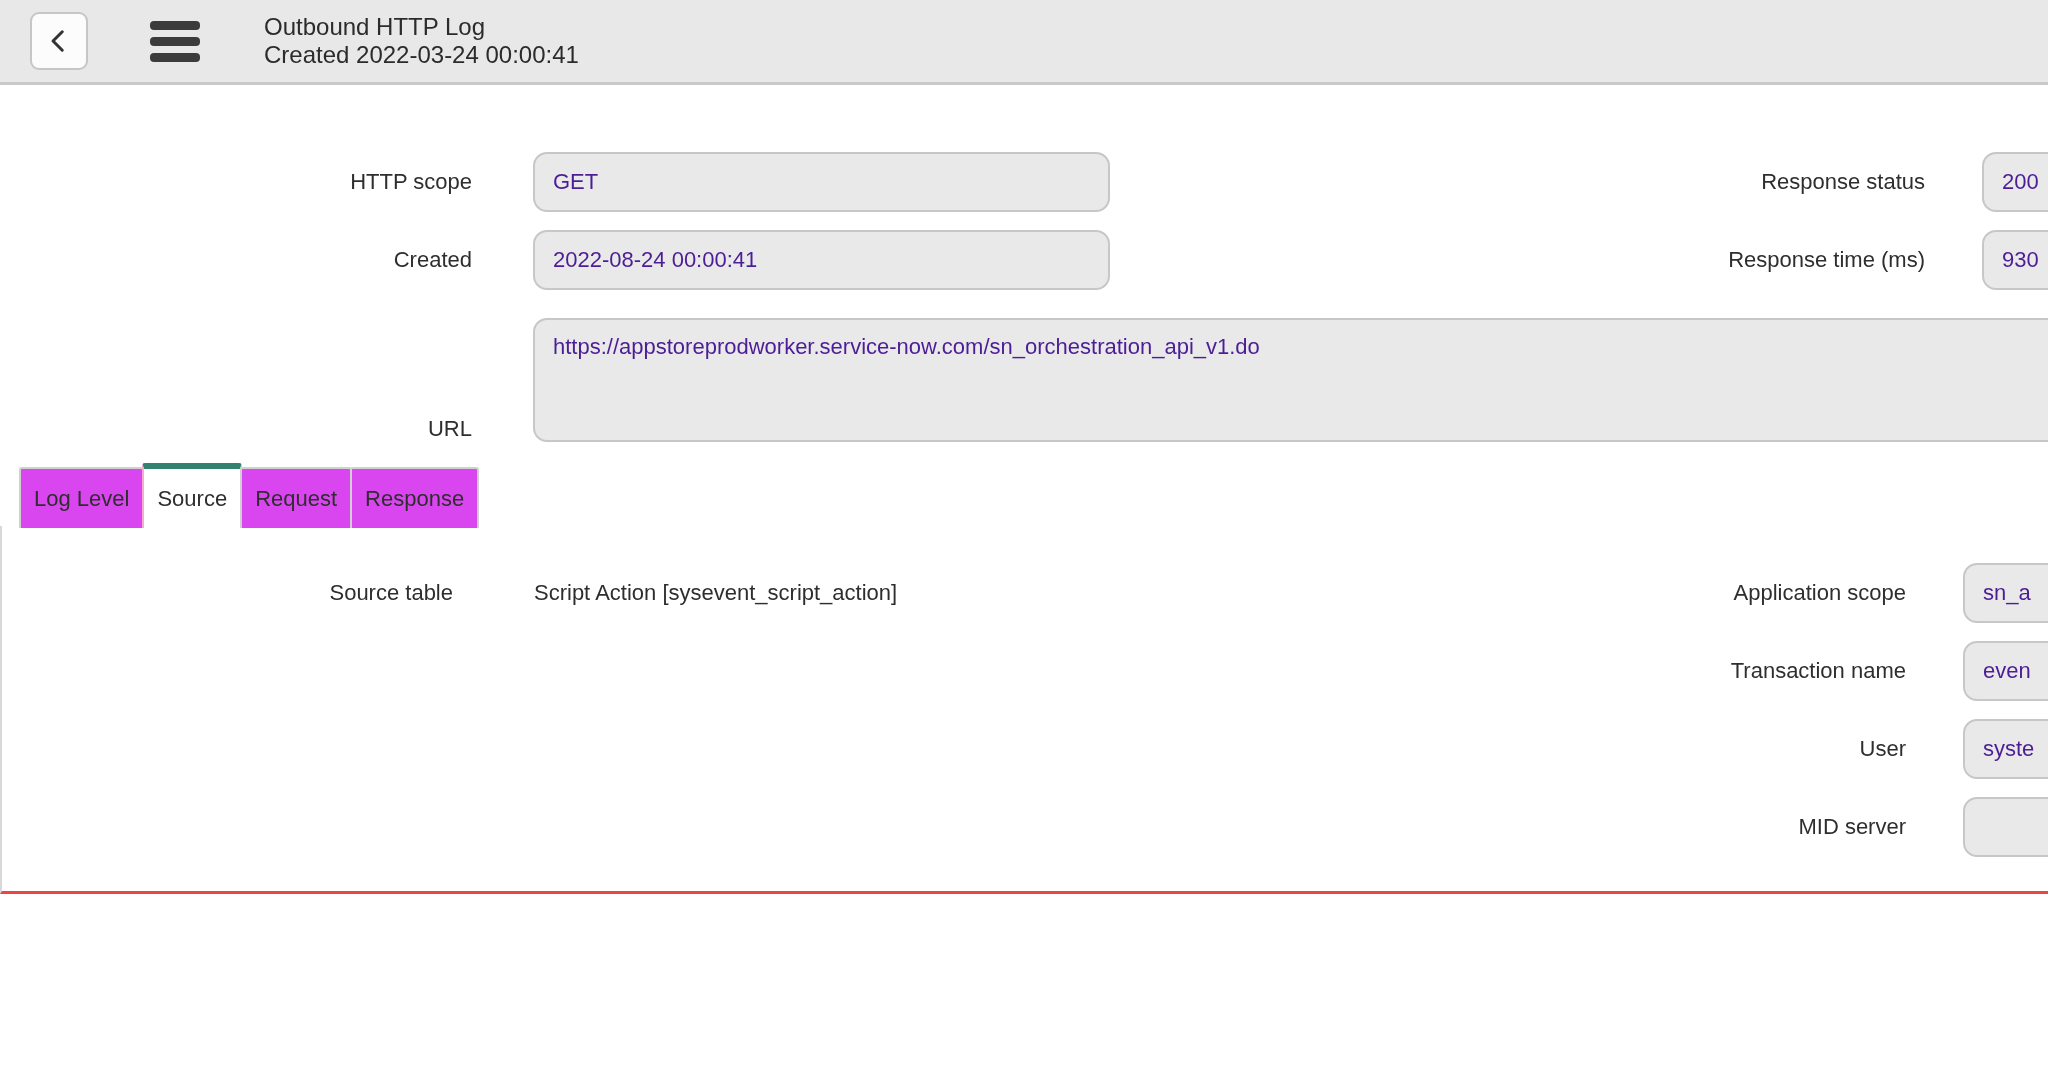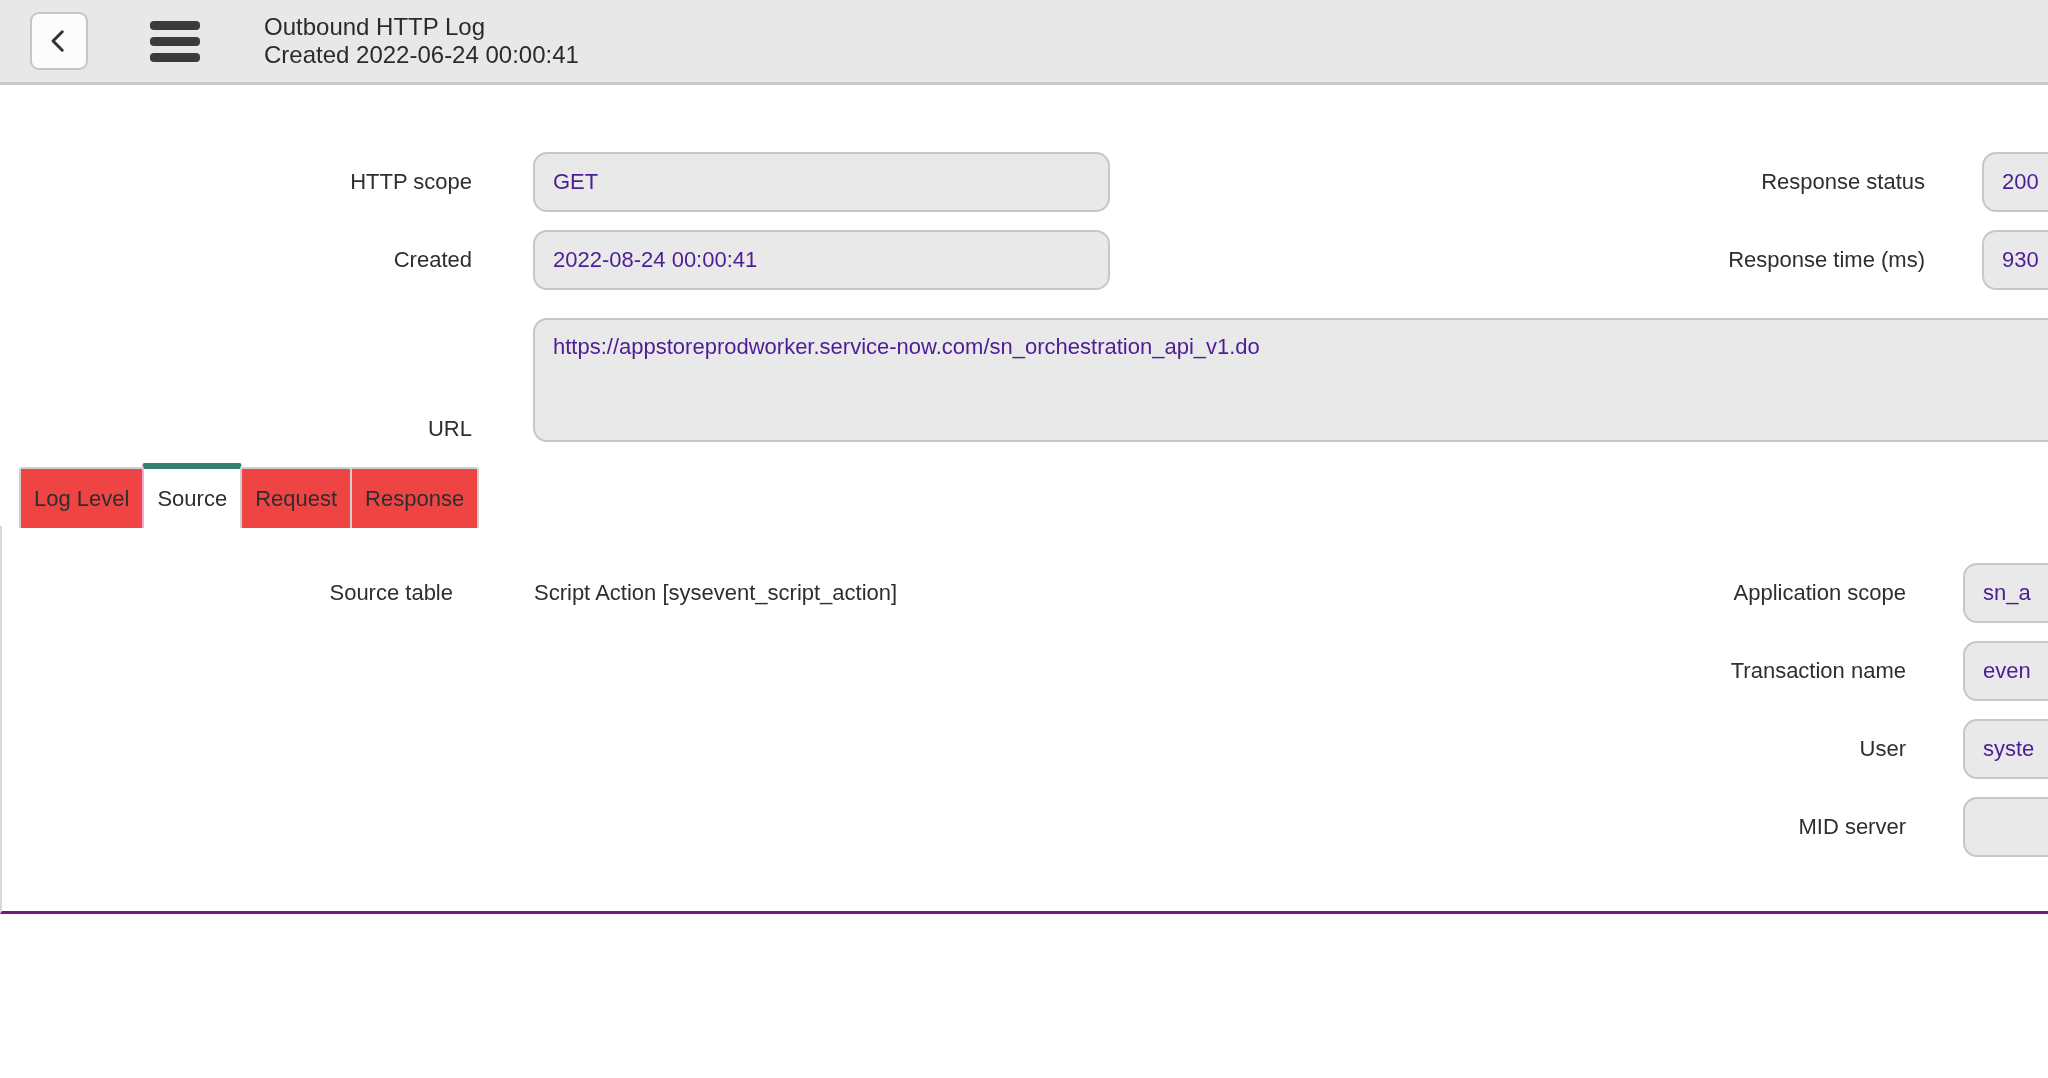--- a/index.html
+++ b/index.html
@@ -92,21 +92,21 @@
 
   
   .tabstrip {
     display: flex;
     align-items: flex-end;
     margin: 21px 0 0 19px;
     height: 65px;
   }
   .tab {
     height: 61px;
-    background: #ef4444;
+    background: #d946ef;
     border: 2px solid #d0d0d0;
     border-bottom: none;
     border-radius: 3px 3px 0 0;
     display: flex; align-items: center;
     padding: 0 13px;
     font-size: 22px;
     cursor: pointer;
   }
   .tab + .tab { margin-left: -2px; }
   .tab.active {
@@ -116,23 +116,23 @@
     border-left: 2px solid #f9a8d4;
     border-right: 2px solid #d0d0d0;
     position: relative;
     z-index: 2;
   }
 
   
   .tab-panel {
     background: #ffffff;
     border-left: 2px solid #d8d8d8;
-    border-bottom: 3px solid #701a75;
+    border-bottom: 3px solid #ef4444;
     padding-top: 37px;
-    padding-bottom: 54px;
+    padding-bottom: 34px;
     margin-top: -2px;
   }
   .tab-panel .flabel { width: 451px; }
   .lslot {
     margin-left: 61px;
     width: 577px; flex: none;
     position: relative;
     display: flex; align-items: center;
     height: 60px;
   }
@@ -164,21 +164,21 @@
       </svg>
     </span>
   </div>
   <div class="hamburger">
     <span></span>
       <span></span>
       <span></span>
   </div>
   <div class="title-block">
     <div class="page-title">Outbound HTTP Log</div>
-    <div class="page-subtitle">Created 2022-06-24 00:00:41</div>
+    <div class="page-subtitle">Created 2022-03-24 00:00:41</div>
   </div>
 </header>
 
 <main>
   <div class="main-form">
     <div class="frow">
       <div class="flabel">HTTP scope</div>
       <div class="field linput">GET</div>
       <div class="rlabel">Response status</div>
       <div class="field rinput">200</div>

